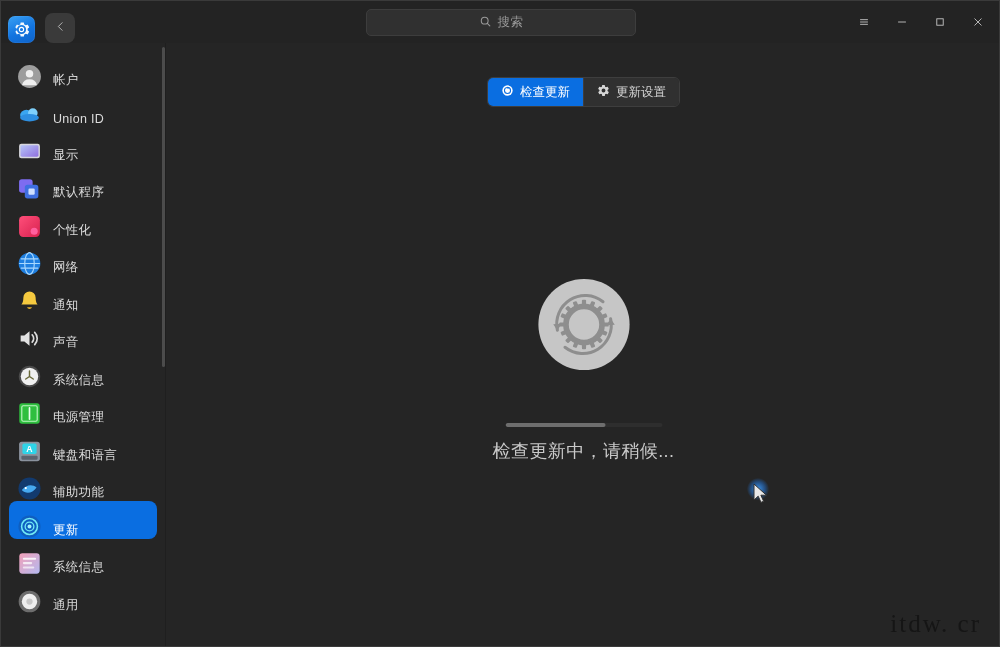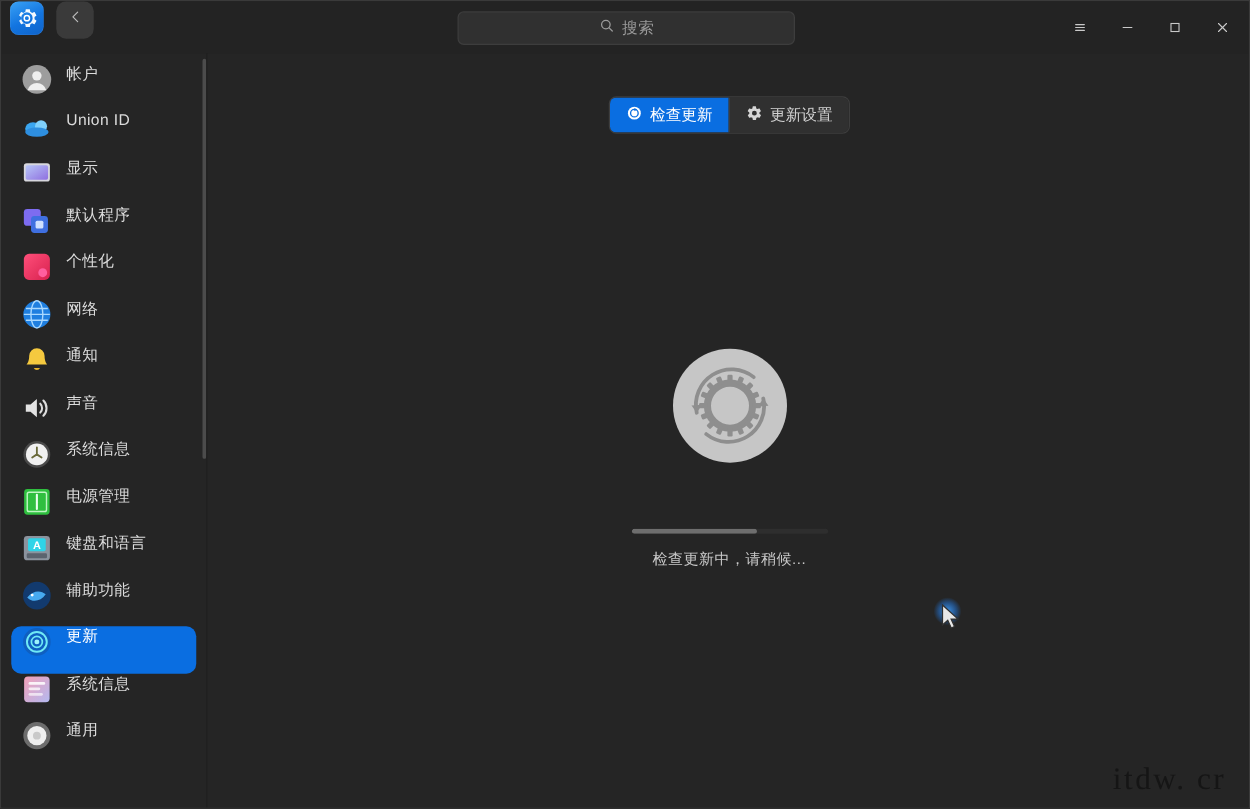--- a/index.html
+++ b/index.html
@@ -21,21 +21,21 @@
   }
 
   
   #titlebar {
     position: absolute;
     top: 0; left: 0;
     width: 1000px;
     height: 42px;
     background: #232323;
     display: flex;
-    align-items: flex-start;
+    align-items: flex-end;
     box-sizing: border-box;
     padding: 0 6px 0 7px;
   }
   .app-icon {
     width: 27px; height: 27px;
     border-radius: 7px;
     background: linear-gradient(155deg,#3aa2f5 0%, #1274e0 55%, #0f63c9 100%);
     display: flex; align-items: center; justify-content: center;
     flex: none;
     box-shadow: 0 0 0 0.5px rgba(255,255,255,0.10) inset;
@@ -93,21 +93,21 @@
     background: #252525;
     overflow: hidden;
     padding-top: 8px;
     box-sizing: border-box;
   }
   .sb-item {
     position: relative;
     height: 37.5px;
     margin: 0 8px;
     display: flex;
-    align-items: flex-start;
+    align-items: flex-end;
     border-radius: 8px;
     cursor: pointer;
     padding-left: 8px;
     box-sizing: border-box;
   }
   .sb-item.active, .sb-item.active:hover {
     background: #0a6ee1;
   }
   .sb-icon {
     width: 25px; height: 25px;
@@ -206,21 +206,21 @@
   .progress-fill {
     height: 100%;
     width: 64%;
     background: #6e6e6e;
     border-radius: 2px;
   }
   .status-text {
     position: absolute;
     left: 0; top: 396px;
     width: 835px;
-    font-size: 12px;
+    font-size: 18px;
     color: #c9c9c9;
     letter-spacing: .4px;
   }
 
   
   .cursor {
     position: absolute;
     left: 581px; top: 435px;
     width: 26px; height: 26px;
   }

